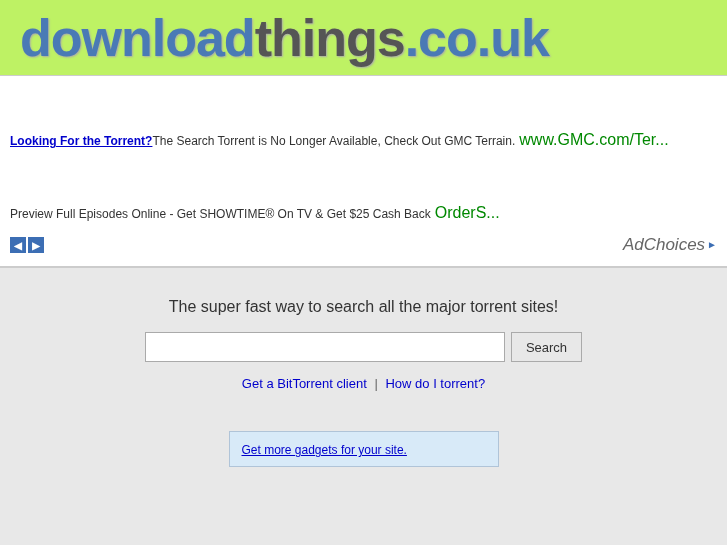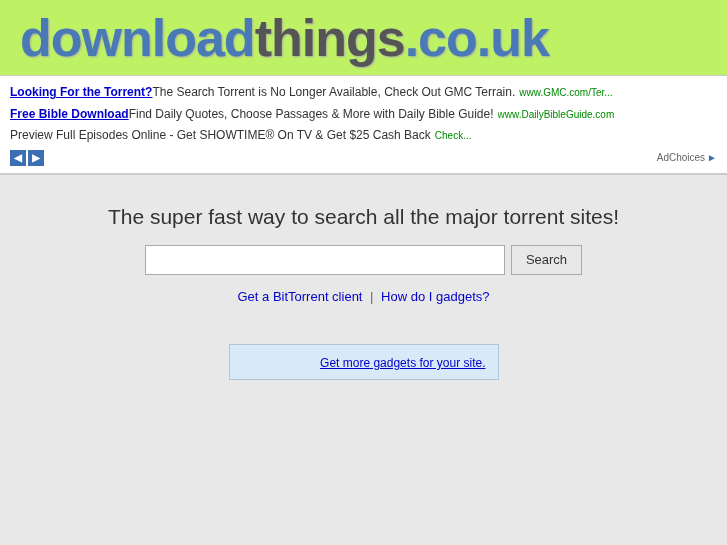--- a/index.html
+++ b/index.html
@@ -69,23 +69,24 @@
     }
 
     .ad-text {
       color: #333;
       font-size: 12px;
       margin-right: 4px;
     }
 
     .ad-url {
       color: #080;
-      font-size: 10px;
+      font-size: 16px;
       overflow: hidden;
       text-overflow: ellipsis;
+      margin-top: 44px;
     }
 
     #ad-nav {
       display: flex;
       align-items: center;
       gap: 2px;
       margin-top: 2px;
     }
 
     .nav-arrow {
@@ -105,40 +106,41 @@
     .ad-choices {
       margin-left: auto;
       font-size: 11px;
       color: #666;
       display: flex;
       align-items: center;
     }
 
     .ad-choices-text {
       color: #666;
-      font-size: 10px;
+      font-size: 17px;
+      font-style: italic;
     }
 
     .ad-choices-icon {
       color: #3c6eb4;
       font-size: 10px;
       margin-left: 2px;
     }
 
     #main-content {
       background: #e8e8e8;
       padding: 30px 20px;
       min-height: 380px;
       display: flex;
       flex-direction: column;
       align-items: center;
     }
 
     #tagline {
-      font-size: 21px;
+      font-size: 16px;
       color: #333;
       margin-bottom: 16px;
       text-align: center;
     }
 
     #search-container {
       display: flex;
       align-items: center;
       gap: 6px;
       margin-bottom: 14px;
@@ -178,21 +180,21 @@
     #links-row span {
       color: #666;
       margin: 0 4px;
     }
 
     #gadget-box {
       border: 1px solid #b0c4d8;
       background: #d8eaf8;
       width: 270px;
       padding: 8px 12px;
-      text-align: right;
+      text-align: left;
     }
 
     #gadget-box a {
       color: #00c;
       font-size: 12px;
       text-decoration: underline;
       cursor: pointer;
     }
   </style>
 </head>
@@ -204,27 +206,22 @@
   </div>
 </div>
 
 <div id="ads-section">
   <div class="ad-row">
     <span class="ad-link">Looking For the Torrent?</span>
     <span class="ad-text">The Search Torrent is No Longer Available, Check Out GMC Terrain.</span>
     <span class="ad-url">www.GMC.com/Ter...</span>
   </div>
   <div class="ad-row">
-    <span class="ad-link">Free Bible Download</span>
-    <span class="ad-text">Find Daily Quotes, Choose Passages &amp; More with Daily Bible Guide!</span>
-    <span class="ad-url">www.DailyBibleGuide.com</span>
-  </div>
-  <div class="ad-row">
     <span class="ad-text">Preview Full Episodes Online - Get SHOWTIME® On TV &amp; Get $25 Cash Back</span>
-    <span class="ad-url">Check...</span>
+    <span class="ad-url">OrderS...</span>
   </div>
   <div id="ad-nav">
     <button class="nav-arrow">◀</button>
     <button class="nav-arrow">▶</button>
     <div class="ad-choices">
       <span class="ad-choices-text">AdChoices</span>
       <span class="ad-choices-icon">►</span>
     </div>
   </div>
 </div>
@@ -233,19 +230,19 @@
   <p id="tagline">The super fast way to search all the major torrent sites!</p>
 
   <div id="search-container">
     <input type="text" id="search-input" style="">
     <button id="search-button">Search</button>
   </div>
 
   <div id="links-row">
     <a>Get a BitTorrent client</a>
     <span>|</span>
-    <a>How do I gadgets?</a>
+    <a>How do I torrent?</a>
   </div>
 
   <div id="gadget-box">
     <a>Get more gadgets for your site.</a>
   </div>
 </div>
 
 </body></html>

